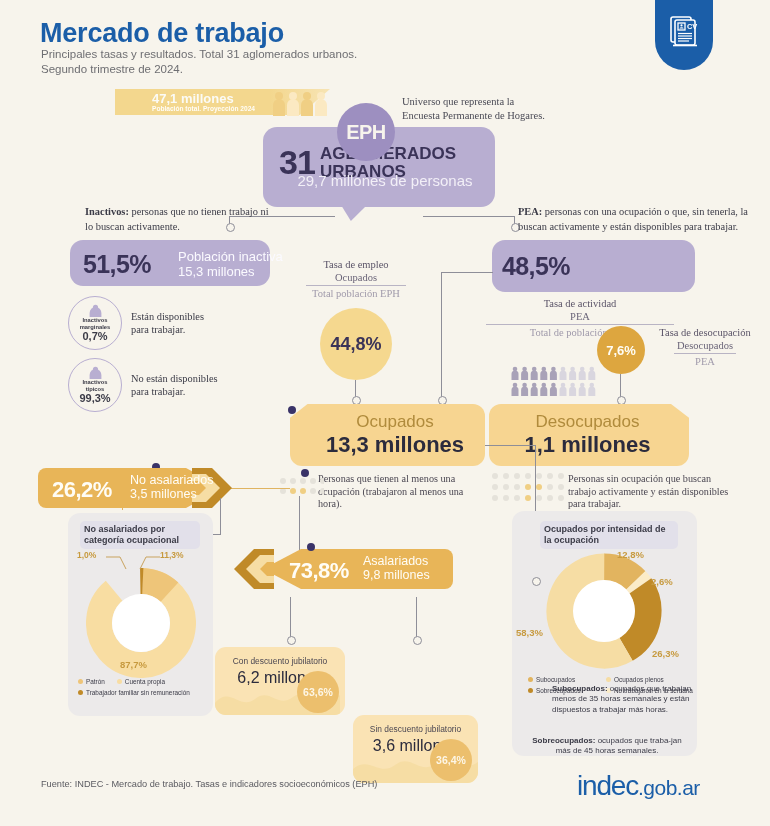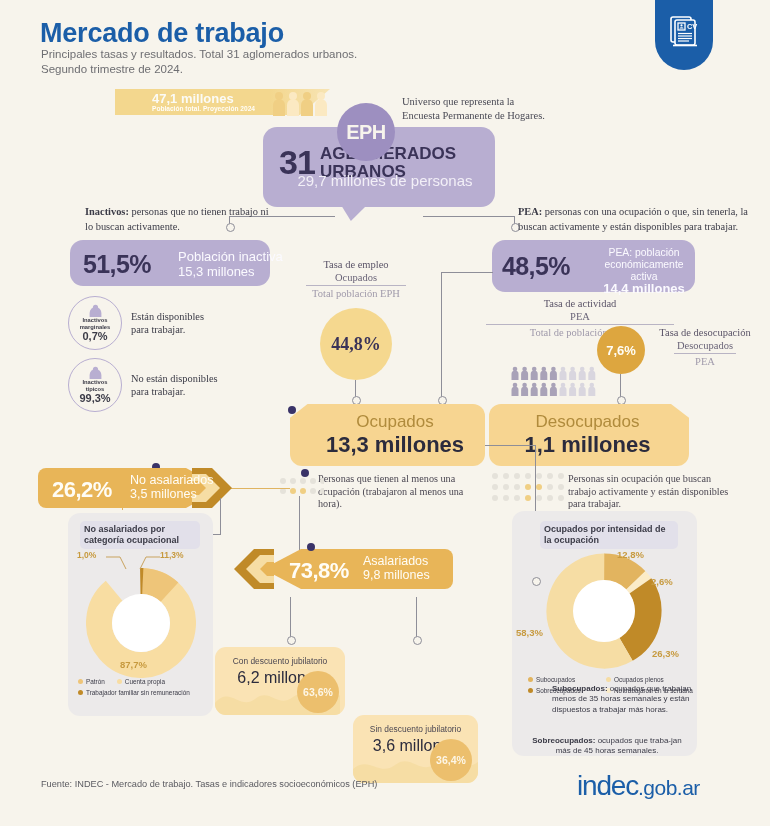--- a/index.html
+++ b/index.html
@@ -94,21 +94,21 @@
   .formula{font-size:10.5px;line-height:13px;color:#6a6478;text-align:center;font-family:Liberation Serif, serif;}
   .formula .top{color:#5b5468;}
   .formula .bar{border-top:1px solid #b9b4c4;margin:1px 6px;}
   .formula .bot{color:#a09aab;}
 
   
   .rate{
     border-radius:50%;display:flex;align-items:center;justify-content:center;
     font-weight:bold;color:#3a3358;
   }
-  .rate-emp{left:320px;top:308px;width:72px;height:72px;background:#f5d88f;font-size:18px;font-family:Liberation Serif, serif;}
+  .rate-emp{left:320px;top:308px;width:72px;height:72px;background:#f5d88f;font-size:18px;}
   .rate-des{left:597px;top:326px;width:48px;height:48px;background:#dda63f;font-size:13px;color:#fffdf5;}
 
   
   .pgrid{left:511px;top:366px;}
 
   
   .cat-box{height:62px;background:#f7d591;}
   .ocup{left:290px;top:404px;width:195px;clip-path:polygon(9% 0,100% 0,100% 100%,0 100%,0 22%);border-radius:12px;}
   .desoc{left:489px;top:404px;width:200px;clip-path:polygon(0 0,91% 0,100% 22%,100% 100%,0 100%);border-radius:12px;}
   .cat-t1{font-size:17px;color:#b08b3c;}
@@ -285,25 +285,20 @@
   <div class="abs minic-note serif" style="left:131px;top:372px;">
     <span>No están disponibles</span><br>
     <span>para trabajar.</span>
   </div>
 
   <div class="abs note-pea serif">
     <b>PEA:</b><span> personas con una ocupación o que, sin tenerla, la buscan activamente y están disponibles para trabajar.</span>
   </div>
   <div class="abs pill-pea"></div>
   <div class="abs pill-pea-num">48,5%</div>
-  <div class="abs pill-pea-txt">
-    <span>PEA: población</span><br>
-    <span>económicamente activa</span><br>
-    <b>14,4 millones</b>
-  </div>
 
   <div class="abs formula serif" style="left:480px;top:297px;width:200px;">
     <div class="top">Tasa de actividad</div>
     <div>PEA</div>
     <div class="bar"></div>
     <div class="bot">Total de población EPH</div>
   </div>
 
   <div class="abs formula serif" style="left:266px;top:258px;width:180px;">
     <div class="top">Tasa de empleo</div>

